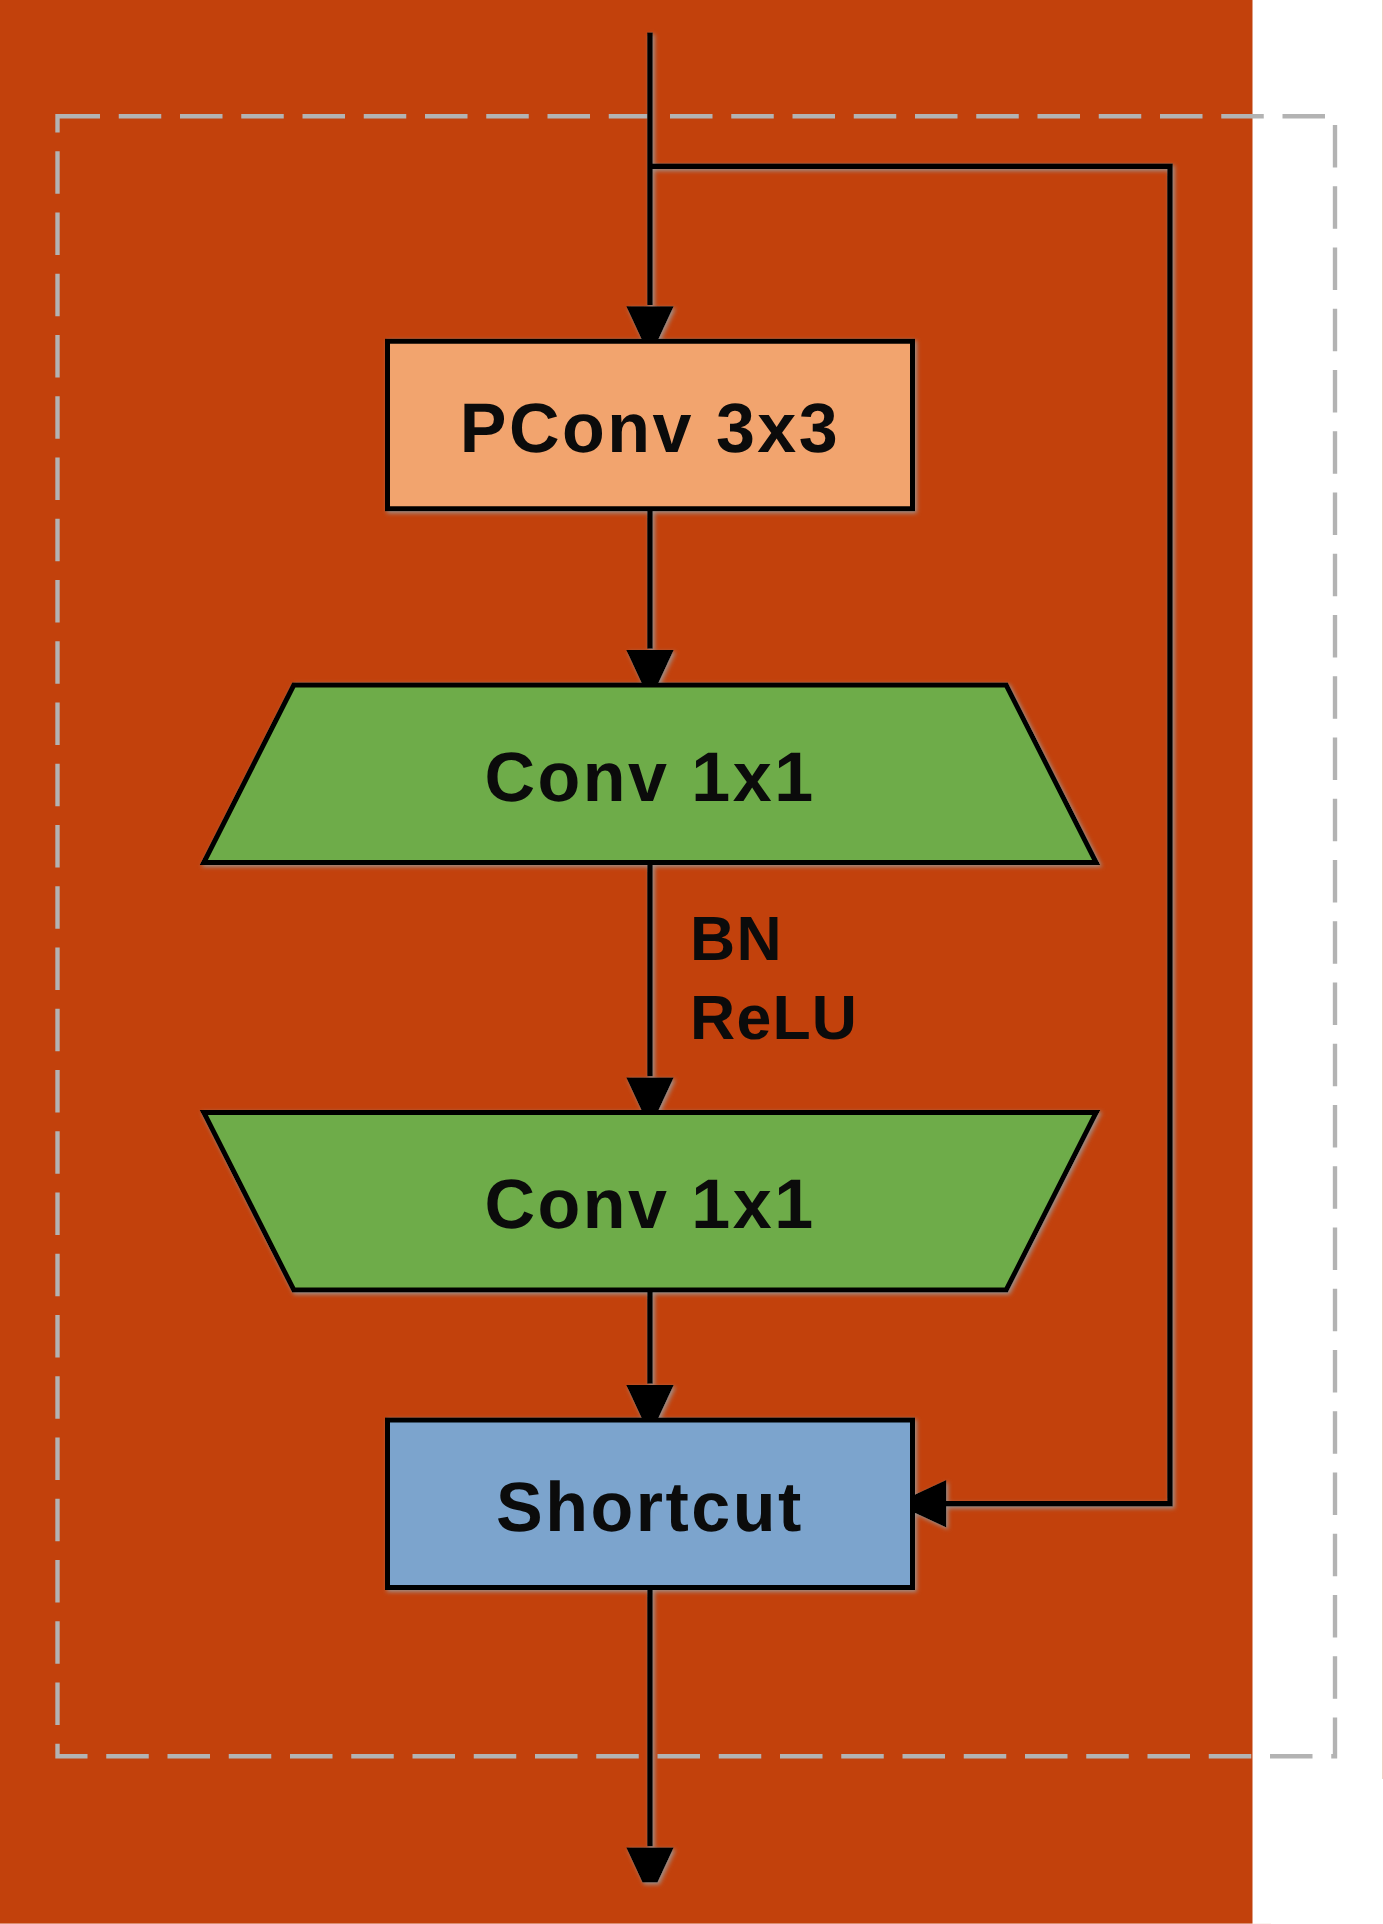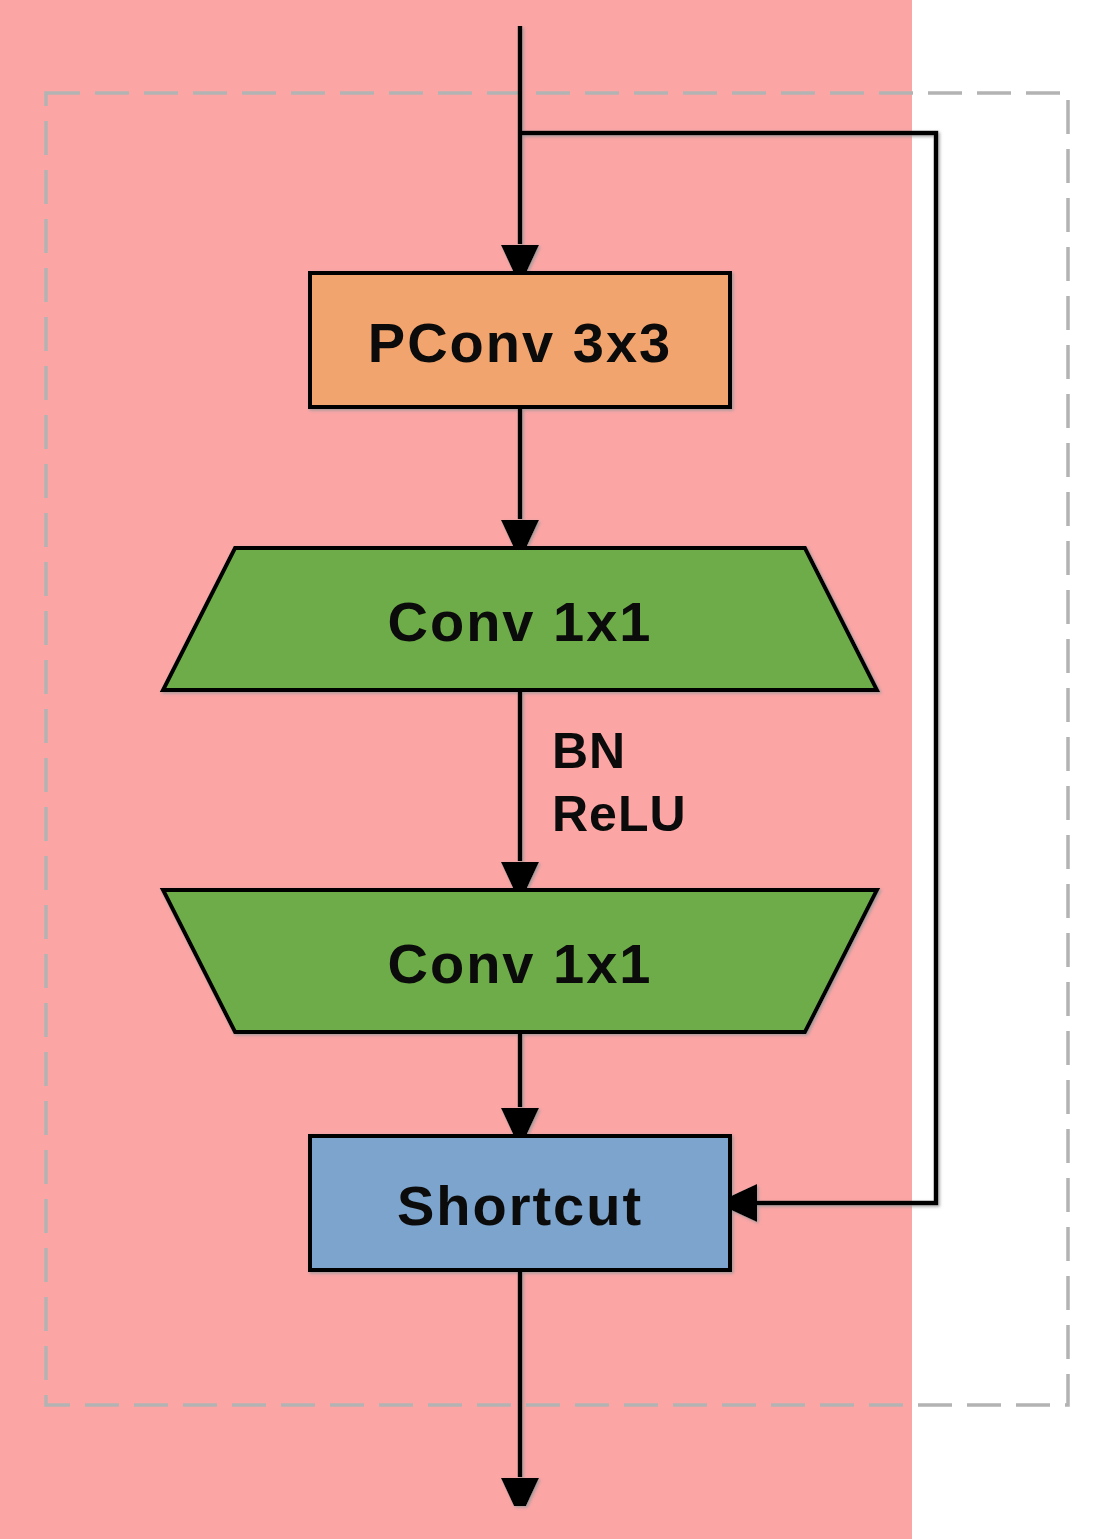--- a/index.html
+++ b/index.html
@@ -2,23 +2,23 @@
 <html><head>
 <meta charset="utf-8">
 <style>
   html, body {
     margin: 0;
     padding: 0;
     background: #ffffff;
   }
   .canvas {
     position: relative;
-    width: 912px;
+    width: 1002px;
     height: 1539px;
-    background: #fca5a5;
+    background: #c2410c;
     font-family: "Liberation Sans", "DejaVu Sans", sans-serif;
   }
   svg { display: block; }
   .flow-line {
     fill: none;
     stroke-width: 4.5;
     stroke-linecap: butt;
     stroke-linejoin: miter;
   }
   .shape {

